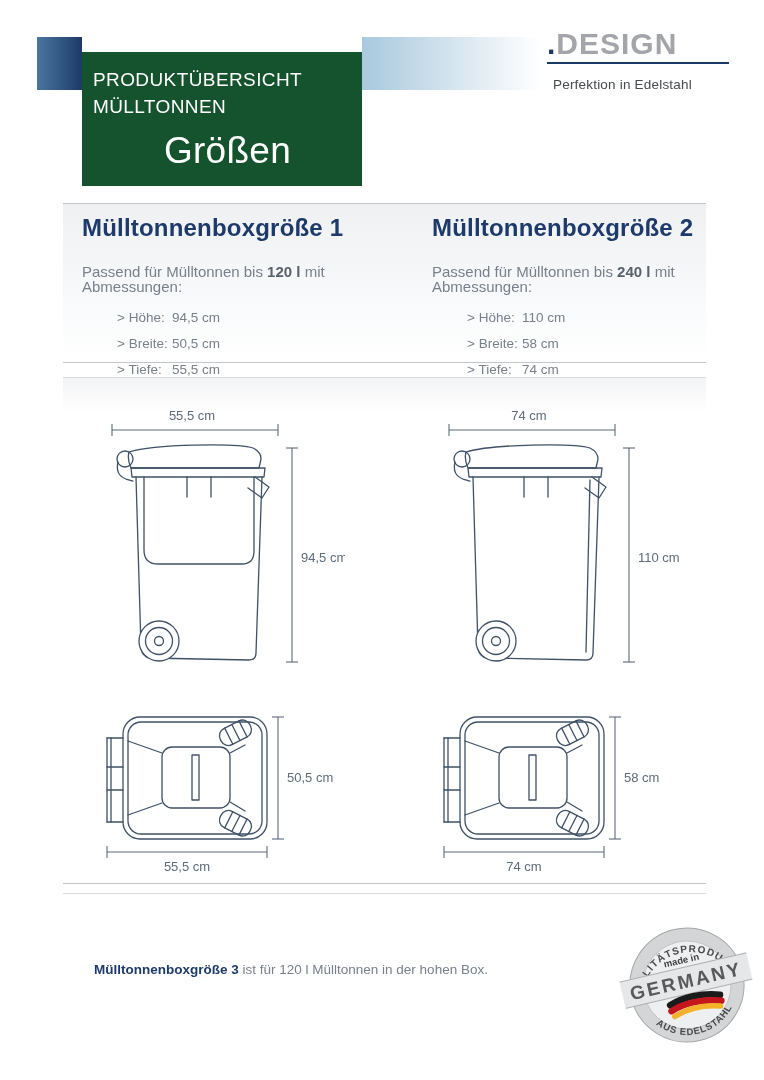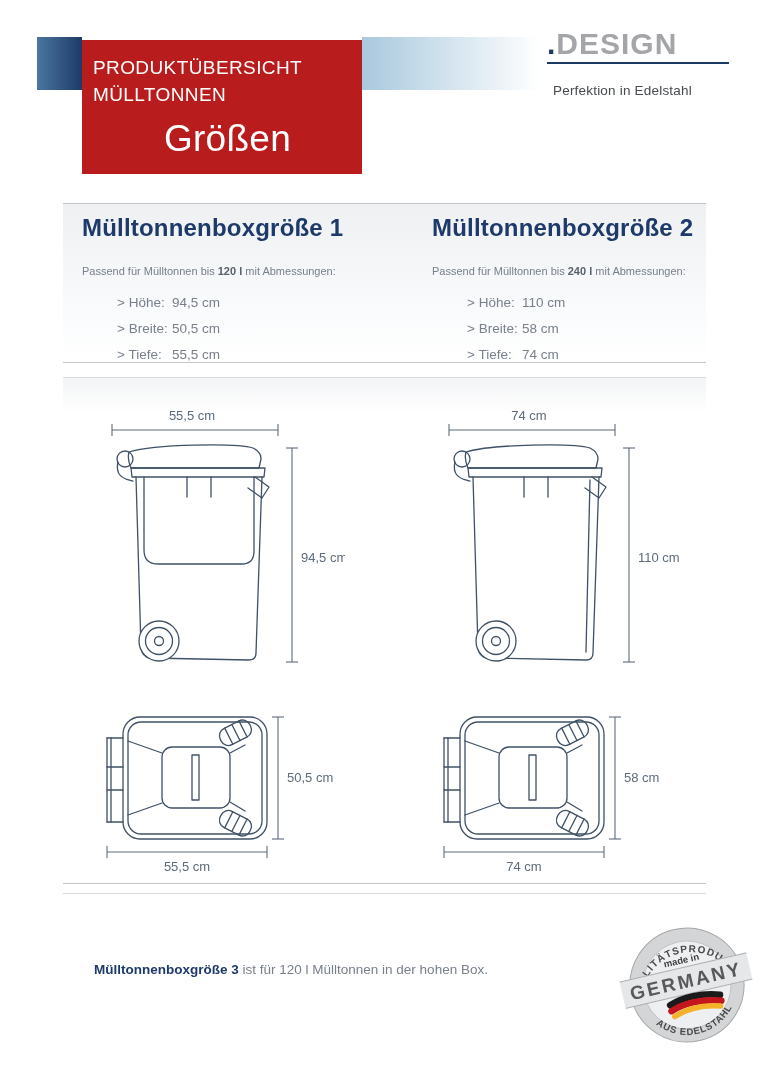--- a/index.html
+++ b/index.html
@@ -3,48 +3,48 @@
 <meta charset="utf-8">
 <style>
   html,body{margin:0;padding:0;}
   body{
     width:764px;height:1080px;position:relative;background:#ffffff;
     font-family:"Liberation Sans",sans-serif;overflow:hidden;
   }
   
   .header-strip-left{position:absolute;left:37px;top:37px;width:45px;height:53px;
     background:linear-gradient(90deg,#4a76a0,#1d3a67);}
-  .header-box{position:absolute;left:82px;top:40px;width:280px;height:134px;
-    background:#b91c1c;color:#fff;box-sizing:border-box;padding:14px 0 0 11px;}
+  .header-box{position:absolute;left:82px;top:52px;width:280px;height:134px;
+    background:#14532d;color:#fff;box-sizing:border-box;padding:14px 0 0 11px;}
   .kicker{font-size:19px;line-height:27px;letter-spacing:0.4px;font-weight:normal;}
   .header-title{font-size:37px;font-weight:normal;margin-top:10px;letter-spacing:0.3px;text-align:center;}
   .header-band{position:absolute;left:362px;top:37px;width:178px;height:53px;
     background:linear-gradient(90deg,#a9c9de,rgba(255,255,255,0));}
   
   .logo{position:absolute;left:547px;top:38px;width:190px;}
   .logo-name1{display:inline-block;font-size:34px;font-weight:bold;color:#1c3966;
     line-height:0.92;letter-spacing:-0.5px;border-bottom:5px solid #1c3966;padding-bottom:1px;}
   .logo-name2{font-size:30px;font-weight:bold;color:#a3a5a8;letter-spacing:1px;
     margin-top:-9px;line-height:1;}
   .logo-dot{color:#1c3966;}
   .logo-rule{height:2px;background:#1c3966;margin-top:3px;width:182px;}
-  .logo-tagline{font-size:13.5px;color:#46494d;margin-top:19px;letter-spacing:0.2px;margin-left:6px;}
+  .logo-tagline{font-size:13.5px;color:#46494d;margin-top:13px;letter-spacing:0.2px;margin-left:6px;}
   
   .rule{position:absolute;left:63px;width:643px;height:1px;background:#c2c6cb;}
   .rule.light{background:#d9dcde;}
   .spec-panel{position:absolute;left:63px;top:204px;width:643px;height:158px;
     background:linear-gradient(180deg,#eef0f2 0%,#fbfcfd 75%,#ffffff 100%);}
   .draw-panel{position:absolute;left:63px;top:378px;width:643px;height:505px;
     background:linear-gradient(180deg,#f3f4f6,#ffffff 35px);}
   
   .spec-col{position:absolute;top:214px;width:300px;}
   .spec-col.c1{left:82px;}
   .spec-col.c2{left:432px;}
   .spec-heading{font-size:24px;font-weight:bold;color:#1d3a6b;margin:0;letter-spacing:0.2px;}
-  .spec-intro{font-size:11px;color:#78808c;margin-top:22px;line-height:15px;}
+  .spec-intro{font-size:15px;color:#78808c;margin-top:22px;line-height:15px;}
   .spec-intro b{color:#59616d;}
   .spec-rows{margin-top:16px;margin-left:35px;}
   .spec-row{font-size:13.5px;color:#78808c;line-height:15px;margin-bottom:11px;}
   .spec-label{display:inline-block;width:55px;}
   
   .drawing{position:absolute;}
   .sv1{left:95px;top:400px;} .sv2{left:432px;top:400px;}
   .tv1{left:95px;top:705px;} .tv2{left:432px;top:705px;}
   svg text{font-family:"Liberation Sans",sans-serif;}
   .draw{stroke:#3f5166;stroke-width:1.3;fill:none;stroke-linecap:round;stroke-linejoin:round;}

